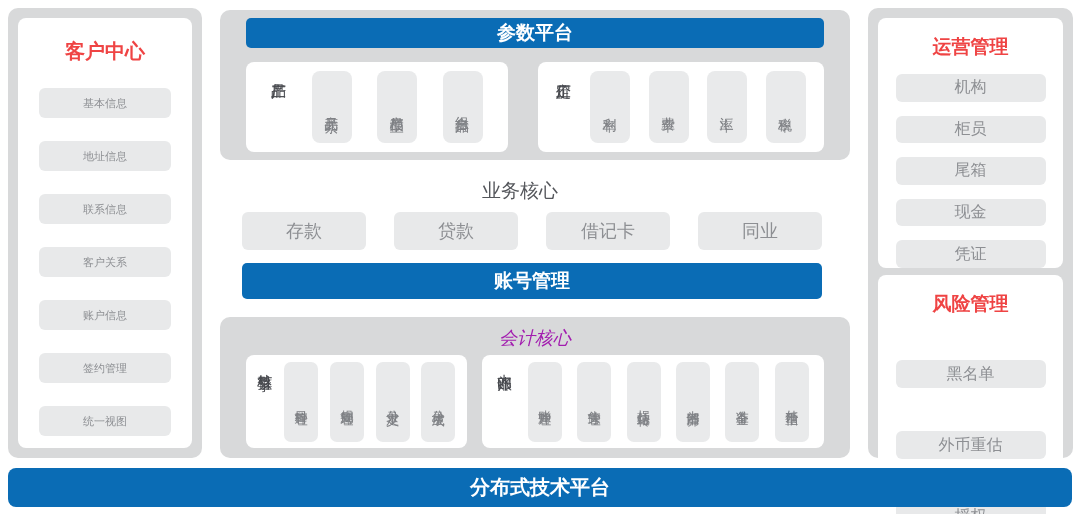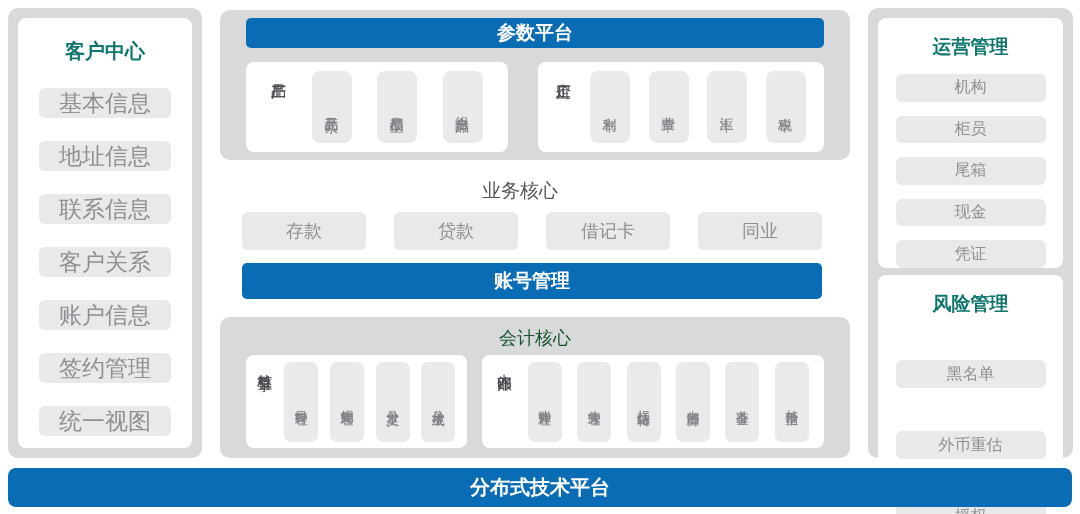--- a/index.html
+++ b/index.html
@@ -7,35 +7,35 @@
        -webkit-font-smoothing:antialiased;}
   .stage{position:absolute;left:0;top:0;width:1080px;height:514px;background:#fff;overflow:hidden;}
 
   
   .gray-panel{background:#d8d9da;border-radius:10px;position:absolute;}
   .white-card{background:#ffffff;border-radius:8px;}
   .chip{background:#e8e9ea;border-radius:6px;color:#8d8f93;
         display:flex;align-items:center;justify-content:center;}
   .blue-bar{background:#0a6cb5;border-radius:5px;color:#ffffff;font-weight:bold;
             display:flex;align-items:center;justify-content:center;}
-  .panel-title{color:#0f766e;font-weight:bold;text-align:center;}
+  .panel-title{color:#ef4444;font-weight:bold;text-align:center;}
   .v-label{writing-mode:vertical-rl;text-orientation:upright;
            color:#47494e;font-size:15px;line-height:1;letter-spacing:1px;
            display:flex;align-items:center;}
   .v-chip{writing-mode:vertical-rl;text-orientation:upright;
           background:#e9eaeb;border-radius:8px;color:#7f8185;
           display:flex;align-items:center;justify-content:center;
           line-height:1;letter-spacing:1px;}
 
   
   .panel-left{left:8px;top:8px;width:194px;height:450px;}
   .panel-left .white-card{position:absolute;left:10px;top:10px;right:10px;bottom:10px;
                           display:flex;flex-direction:column;align-items:center;}
   .panel-left .panel-title{margin-top:20px;font-size:20px;}
-  .panel-left .chip{width:132px;height:30px;font-size:23px;margin-top:23px;}
+  .panel-left .chip{width:132px;height:30px;font-size:11px;margin-top:23px;}
 
   
   .panel-top{left:220px;top:10px;width:630px;height:150px;border-radius:10px;}
   .panel-top .blue-bar{position:absolute;left:26px;top:8px;width:578px;height:30px;font-size:19px;}
   .factory-row{position:absolute;left:26px;top:52px;width:578px;height:90px;display:flex;gap:30px;}
   .factory-card{display:flex;align-items:center;justify-content:space-evenly;height:90px;}
   .factory-card.left{width:262px;}
   .factory-card.right{flex:1;}
   .factory-card .v-chip{width:40px;height:72px;font-size:14px;}
   .factory-card .v-label{height:72px;}
@@ -43,21 +43,21 @@
   
   .biz-title{position:absolute;left:205px;top:178px;width:630px;text-align:center;
              font-size:19px;color:#54565b;}
   .biz-row{position:absolute;left:242px;top:212px;width:580px;display:flex;
            justify-content:space-between;}
   .biz-row .chip{width:124px;height:38px;font-size:18px;}
   .acct-bar{position:absolute;left:242px;top:263px;width:580px;height:36px;font-size:19px;}
 
   
   .panel-acct{left:220px;top:317px;width:630px;height:141px;}
-  .panel-acct .panel-title{margin-top:9px;font-size:18px;color:#14532d;font-weight:normal;}
+  .panel-acct .panel-title{margin-top:9px;font-size:18px;color:#a21caf;font-weight:normal;font-style:italic;}
   .acct-row{position:absolute;left:26px;top:38px;width:578px;height:93px;display:flex;gap:15px;}
   .acct-card{display:flex;align-items:center;justify-content:space-evenly;height:93px;}
   .acct-card.left{width:221px;}
   .acct-card.right{flex:1;}
   .acct-card .v-chip{width:34px;height:80px;font-size:13px;border-radius:7px;}
   .acct-card .v-label{height:80px;font-size:15px;}
 
   
   .panel-right{left:868px;top:8px;width:205px;height:450px;padding:0;}
   .panel-right .inner{position:absolute;left:10px;top:10px;right:10px;bottom:10px;

